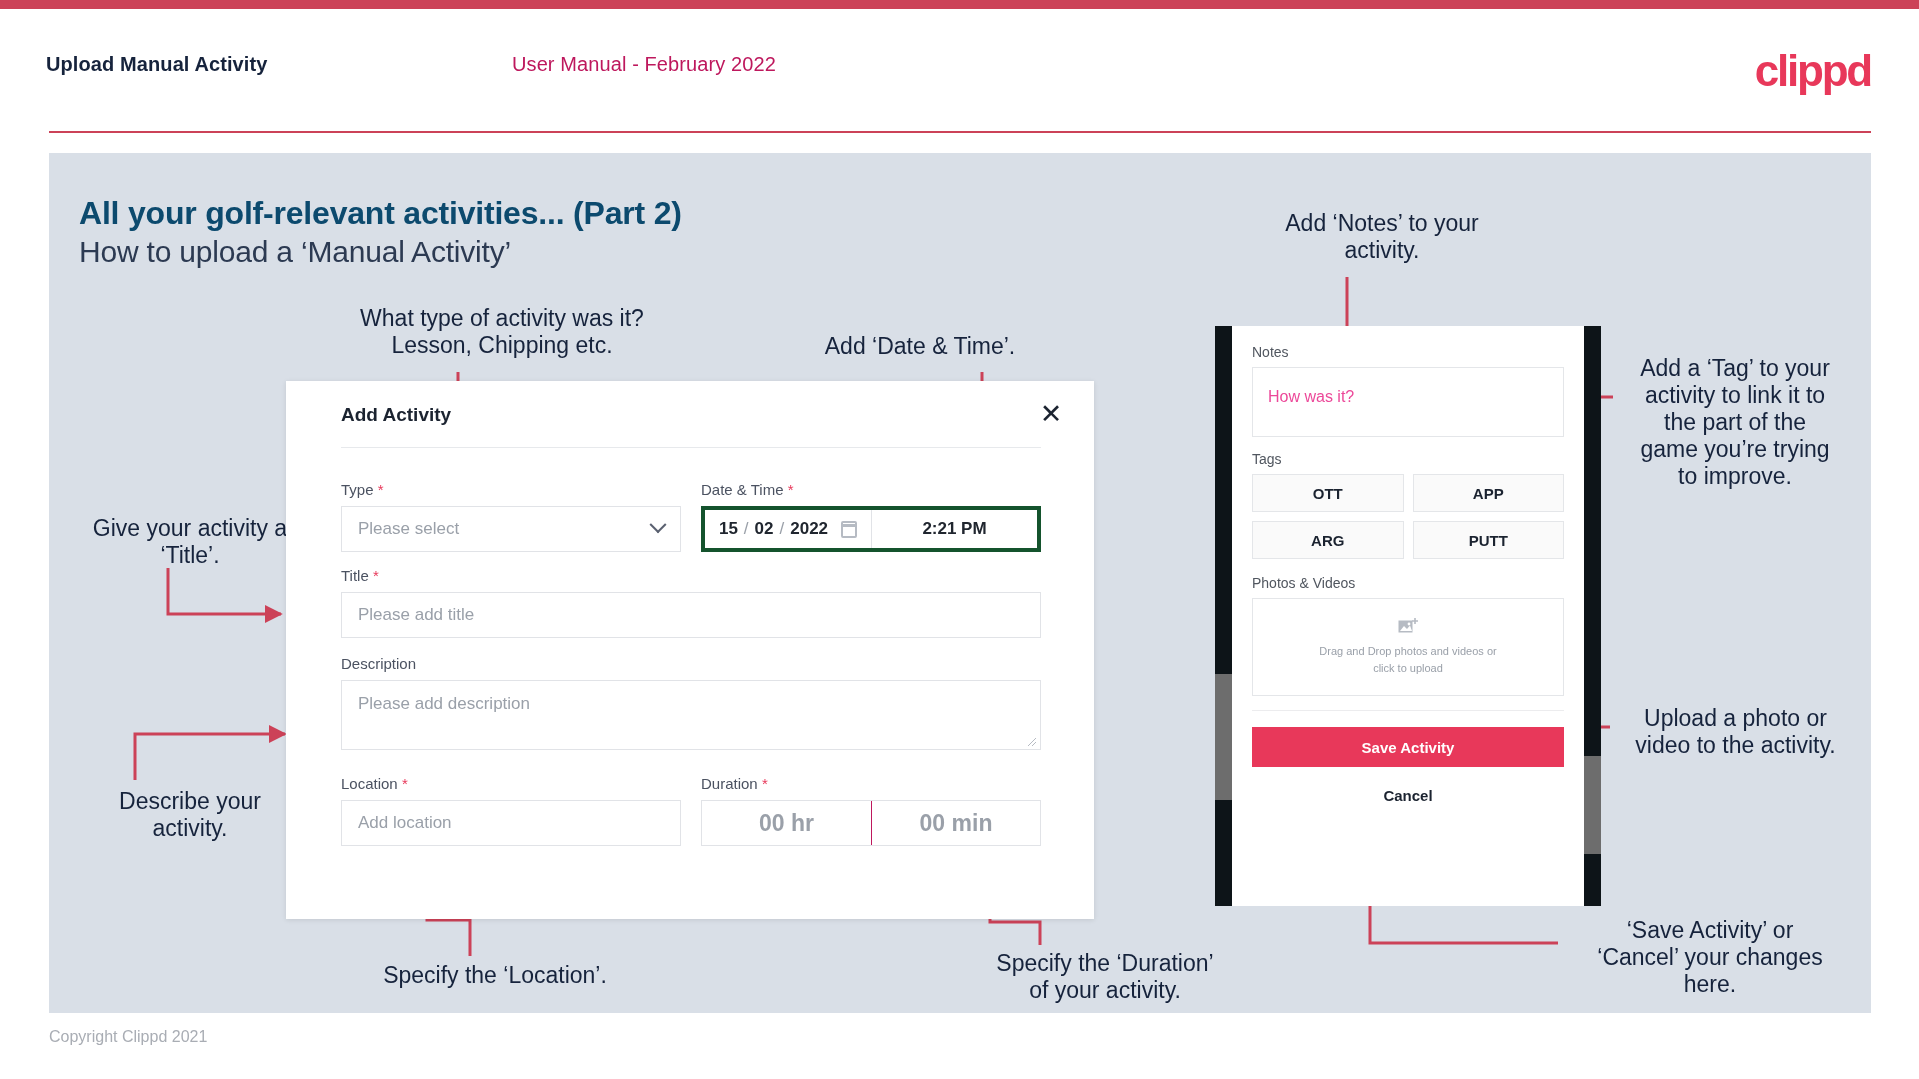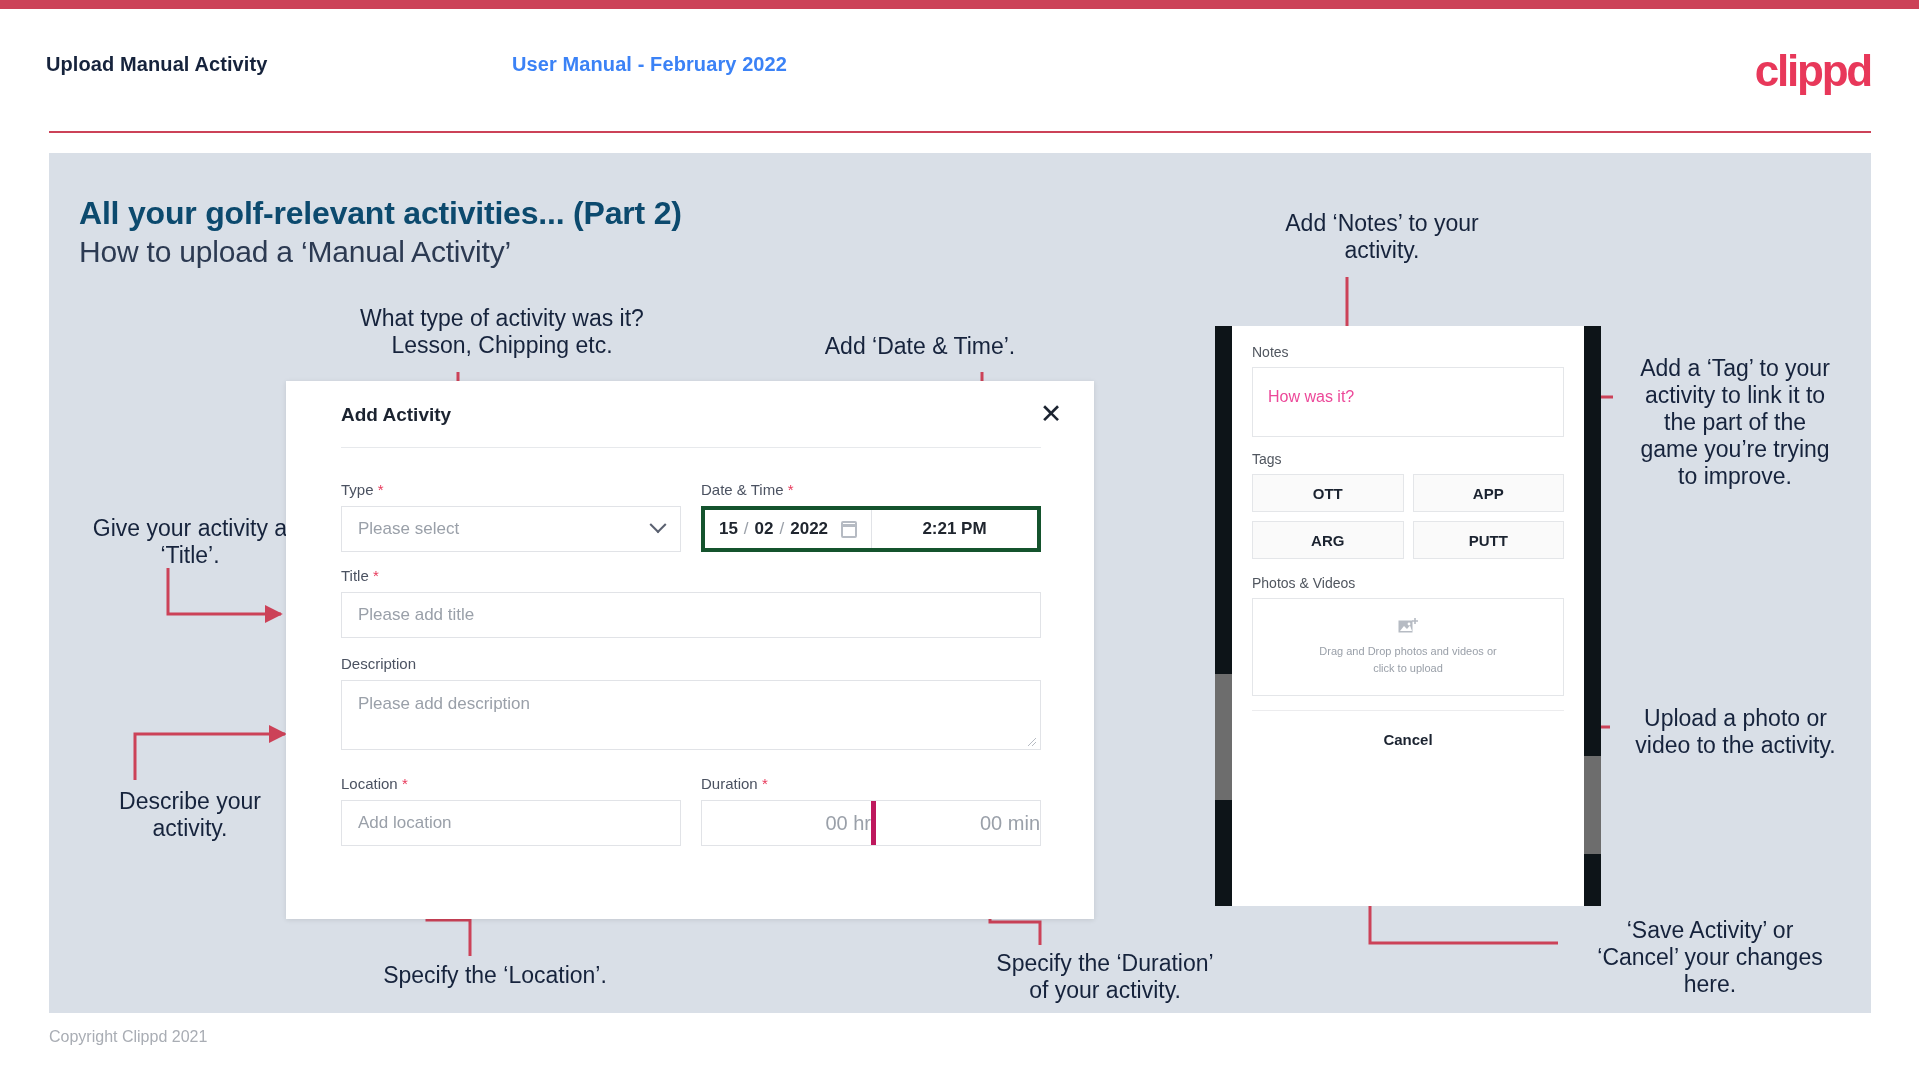--- a/index.html
+++ b/index.html
@@ -16,21 +16,21 @@
     position: absolute; left: 0; top: 0; width: 1919px; height: 9px;
     background: #cc4258;
   }
   #header { position: absolute; left: 0; top: 9px; width: 1919px; height: 114px; background:#fff; }
   #header-title {
     position: absolute; left: 46px; top: 44px;
     font-size: 20px; font-weight: 700; color: #16233c; letter-spacing: .1px;
   }
   #header-subtitle {
     position: absolute; left: 512px; top: 44px;
-    font-size: 20px; font-weight: 700; color: #3b82f6; letter-spacing: .1px;
+    font-size: 20px; font-weight: 400; color: #be185d; letter-spacing: .1px;
   }
   #header-rule {
     position: absolute; left: 49px; top: 122px; width: 1822px; height: 2px;
     background: #cc4258;
   }
   #logo {
     position: absolute; right: 48px; top: 40px;
     font-size: 44px; font-weight: 700; color: #e8385a;
     letter-spacing: -2.2px; line-height: 1;
   }
@@ -117,24 +117,24 @@
   }
   #row-title { position: absolute; left: 55px; top: 186px; width: 700px; }
   #row-desc { position: absolute; left: 55px; top: 274px; width: 700px; }
   #desc-box { height: 70px; align-items: flex-start; padding-top: 13px; position: relative; }
   #desc-grip { position: absolute; right: 3px; bottom: 2px; width: 10px; height: 10px; }
   #row-loc-dur { position: absolute; left: 55px; top: 394px; width: 700px; display: flex; }
   #loc-col { width: 340px; }
   #dur-col { width: 340px; margin-left: 20px; }
   #dur-box { display: flex; border: 1px solid #e1e3e7; height: 46px; }
   .dur-half {
-    flex: 1 1 50%; display: flex; align-items: center; justify-content: flex-end;
-    font-size: 20px; color: #9aa0a9;
-  }
-  .dur-half + .dur-half { border-left: 5px solid #be185d; }
+    flex: 1 1 50%; display: flex; align-items: center; justify-content: center;
+    font-size: 23px; color: #9aa0a9; font-weight: bold;
+  }
+  .dur-half + .dur-half { border-left: 1px solid #be185d; }
 
   
   #phone { position: absolute; left: 1215px; top: 326px; width: 386px; height: 580px; }
   .bezel { position: absolute; top: 0; width: 17px; height: 580px; background: #0d1418; }
   #bezel-l { left: 0; }
   #bezel-r { right: 0; }
   .bezel .btn-gray { position: absolute; left: 0; width: 17px; background: #6d6d6d; }
   #phone-screen {
     position: absolute; left: 17px; top: 0; width: 352px; height: 580px;
     background: #ffffff; padding: 18px 20px 0 20px;
@@ -357,15 +357,16 @@
         <path d="M2,13 L6,8 L9,11 L12,7.5 L14,13 z" fill="#ffffff"></path>
         <circle cx="11" cy="6" r="1.4" fill="#ffffff"></circle>
         <path d="M17,0 L17,6 M14,3 L20,3" stroke="#b6bbc3" stroke-width="1.6"></path>
       </svg>
       <span>Drag and Drop photos and videos or</span>
       <span>click to upload</span>
     </div>
 
     <div id="phone-divider"></div>
 
+    <div id="save-activity-btn">Save Activity</div>
     <div id="cancel-btn">Cancel</div>
   </div>
 </div>
 
 </body></html>

